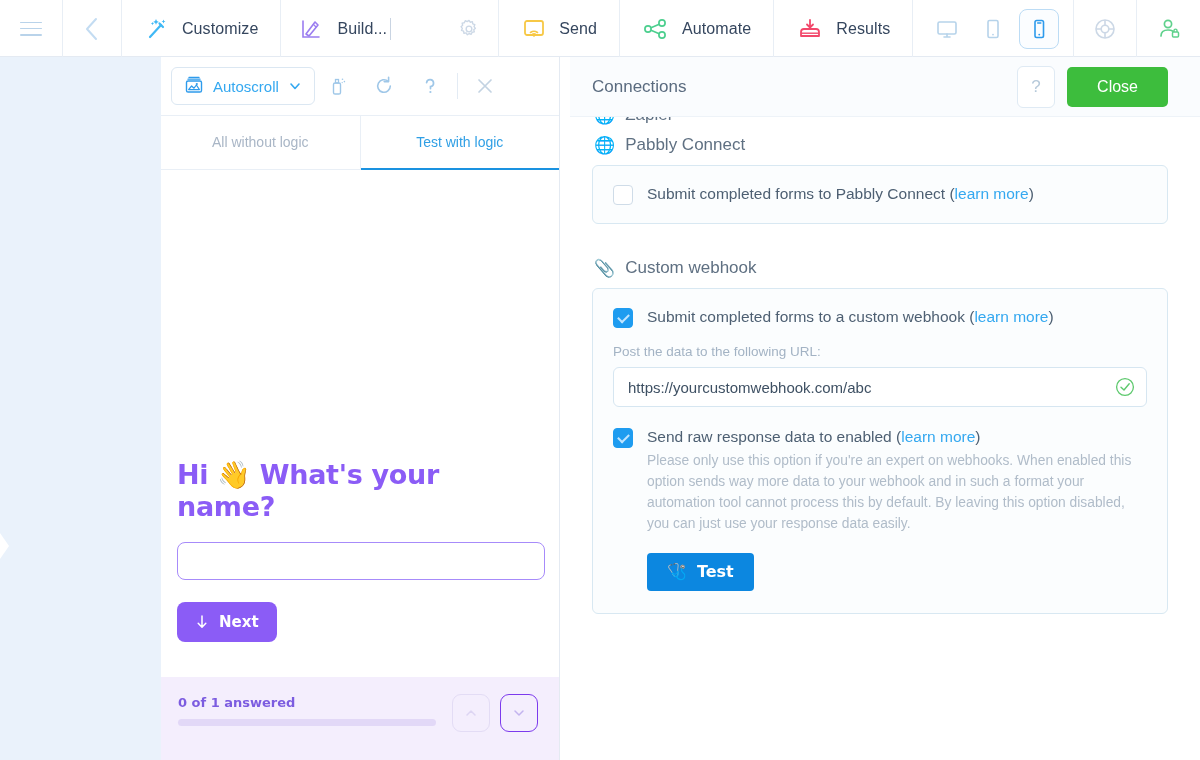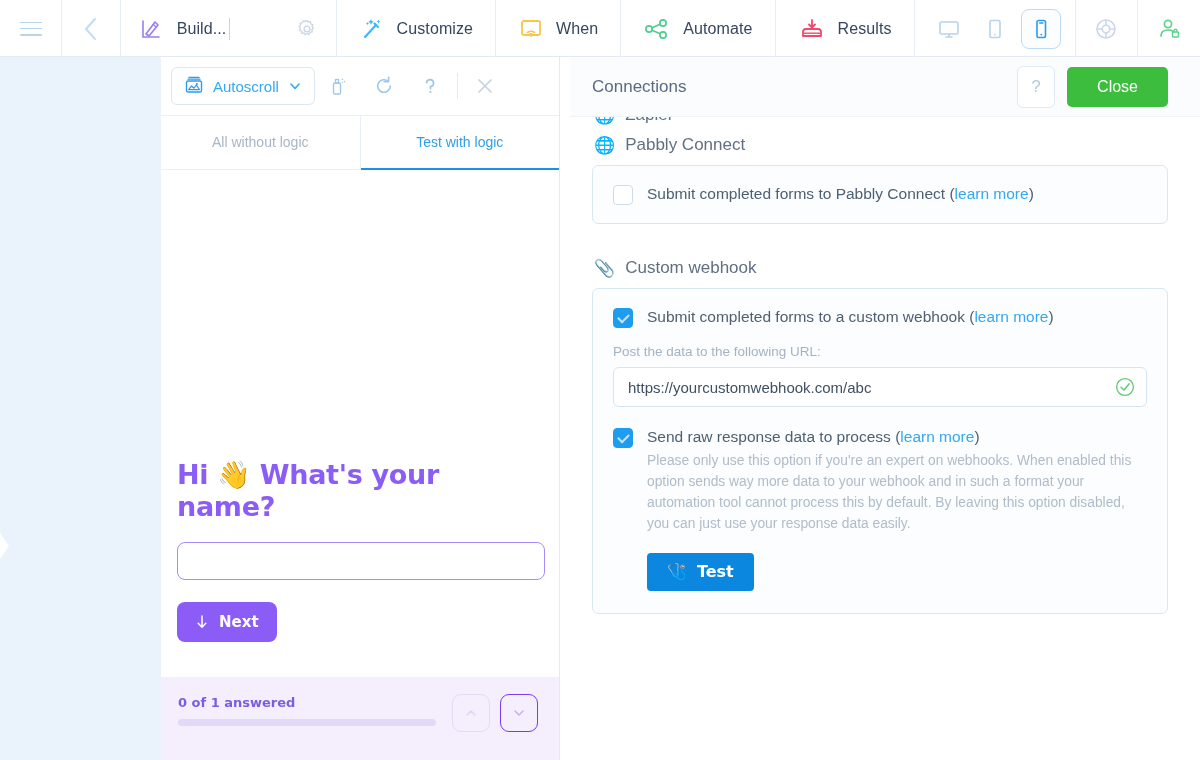--- a/index.html
+++ b/index.html
@@ -264,63 +264,63 @@
   </div>
 
   <div class="tb-cell tb-back">
     <span class="icon">
       <svg width="18" height="26" viewBox="0 0 18 26">
           <polyline points="13,3 4,13 13,23" fill="none" stroke="#c3dcf2" stroke-width="2" stroke-linecap="round" stroke-linejoin="round"></polyline>
         </svg>
     </span>
   </div>
 
-  <div class="tb-cell tb-build">
-    <span class="icon">
-      <svg width="24" height="24" viewBox="0 0 24 24">
-        <path d="M4 4 L4 20 L20 20" fill="none" stroke="#9b7df0" stroke-width="1.6" stroke-linecap="round"></path>
-        <path d="M7 17 L16 5 L19 8 L10 19 Z" fill="none" stroke="#9b7df0" stroke-width="1.6" stroke-linejoin="round"></path>
-        <path d="M14 7 L17 10" fill="none" stroke="#9b7df0" stroke-width="1.3"></path>
-      </svg>
-    </span>
-    <span class="build-name-wrap">
-      <span class="tb-label strong">Build...</span>
-      <span class="build-caret"></span>
-    </span>
-    <span class="icon" style="margin-left:auto">
-      <svg width="22" height="22" viewBox="0 0 24 24">
-        <circle cx="12" cy="12" r="3.1" fill="none" stroke="#ccd8e6" stroke-width="1.5"></circle>
-        <path d="M12 2.6 13.3 4.6 15.7 4.0 16.1 6.4 18.4 7.2 17.5 9.4 19 11.3 17.2 12.9 17.8 15.2 15.4 15.6 14.4 17.8 12.2 16.9 10.2 18.3 8.9 16.3 6.5 16.8 6.1 14.4 3.8 13.6 4.7 11.4 3.3 9.5 5.1 7.9 4.5 5.6 6.9 5.2 7.9 3.0 10.1 3.9Z" fill="none" stroke="#ccd8e6" stroke-width="1.5" stroke-linejoin="round"></path>
-      </svg>
-    </span>
-  </div>
-
   <div class="tb-cell tb-tab">
     <span class="icon">
       <svg width="26" height="26" viewBox="0 0 26 26">
         <path d="M6 21 L17 9" stroke="#3fb8f5" stroke-width="2.2" stroke-linecap="round" fill="none"></path>
         <path d="M15.5 7.5 L19 11" stroke="#3fb8f5" stroke-width="2.2" stroke-linecap="round" fill="none"></path>
         <path d="M12 3 l.9 2 2 .9 -2 .9 -.9 2 -.9-2 -2-.9 2-.9z" fill="#3fb8f5"></path>
         <path d="M19.5 3.5 l.6 1.4 1.4.6 -1.4.6 -.6 1.4 -.6-1.4 -1.4-.6 1.4-.6z" fill="#3fb8f5"></path>
         <path d="M8.5 6 l.5 1.1 1.1.5 -1.1.5 -.5 1.1 -.5-1.1 -1.1-.5 1.1-.5z" fill="#3fb8f5"></path>
       </svg>
     </span>
     <span class="tb-label strong">Customize</span>
   </div>
 
+  <div class="tb-cell tb-build">
+    <span class="icon">
+      <svg width="24" height="24" viewBox="0 0 24 24">
+        <path d="M4 4 L4 20 L20 20" fill="none" stroke="#9b7df0" stroke-width="1.6" stroke-linecap="round"></path>
+        <path d="M7 17 L16 5 L19 8 L10 19 Z" fill="none" stroke="#9b7df0" stroke-width="1.6" stroke-linejoin="round"></path>
+        <path d="M14 7 L17 10" fill="none" stroke="#9b7df0" stroke-width="1.3"></path>
+      </svg>
+    </span>
+    <span class="build-name-wrap">
+      <span class="tb-label strong">Build...</span>
+      <span class="build-caret"></span>
+    </span>
+    <span class="icon" style="margin-left:auto">
+      <svg width="22" height="22" viewBox="0 0 24 24">
+        <circle cx="12" cy="12" r="3.1" fill="none" stroke="#ccd8e6" stroke-width="1.5"></circle>
+        <path d="M12 2.6 13.3 4.6 15.7 4.0 16.1 6.4 18.4 7.2 17.5 9.4 19 11.3 17.2 12.9 17.8 15.2 15.4 15.6 14.4 17.8 12.2 16.9 10.2 18.3 8.9 16.3 6.5 16.8 6.1 14.4 3.8 13.6 4.7 11.4 3.3 9.5 5.1 7.9 4.5 5.6 6.9 5.2 7.9 3.0 10.1 3.9Z" fill="none" stroke="#ccd8e6" stroke-width="1.5" stroke-linejoin="round"></path>
+      </svg>
+    </span>
+  </div>
+
   <div class="tb-cell tb-tab">
     <span class="icon">
       <svg width="26" height="26" viewBox="0 0 26 26">
         <rect x="4" y="5" width="18" height="14" rx="2" fill="none" stroke="#f7c846" stroke-width="1.8"></rect>
         <path d="M9.5 16.5 a6 6 0 0 1 7 0" fill="none" stroke="#f7c846" stroke-width="1.6" stroke-linecap="round"></path>
         <path d="M11.5 18.2 a3 3 0 0 1 3 0" fill="none" stroke="#f7c846" stroke-width="1.6" stroke-linecap="round"></path>
         <circle cx="13" cy="19.6" r="1.2" fill="#f7c846"></circle>
       </svg>
     </span>
-    <span class="tb-label strong">When</span>
+    <span class="tb-label strong">Send</span>
   </div>
 
   <div class="tb-cell tb-tab">
     <span class="icon">
       <svg width="28" height="26" viewBox="0 0 28 26">
         <circle cx="6" cy="13" r="3.1" fill="none" stroke="#4ccf8e" stroke-width="1.7"></circle>
         <circle cx="20" cy="7" r="3.1" fill="none" stroke="#4ccf8e" stroke-width="1.7"></circle>
         <circle cx="20" cy="19" r="3.1" fill="none" stroke="#4ccf8e" stroke-width="1.7"></circle>
         <path d="M9 11.8 L17.2 8.2 M9 14.2 L17.2 17.8" stroke="#4ccf8e" stroke-width="1.6" fill="none"></path>
       </svg>
@@ -535,21 +535,21 @@
           <svg width="20" height="20" viewBox="0 0 20 20">
             <circle cx="10" cy="10" r="8.4" fill="none" stroke="#5ec96e" stroke-width="1.3"></circle>
             <polyline points="6,10.2 9,13 14.2,6.8" fill="none" stroke="#5ec96e" stroke-width="1.4" stroke-linecap="round" stroke-linejoin="round"></polyline>
           </svg>
         </span>
       </div>
 
       <div class="raw-block">
         <div class="cbrow">
           <span class="cbox on"></span>
-          <span class="cblabel"><span>Send raw response data to process (</span><a class="lnk">learn more</a><span>)</span></span>
+          <span class="cblabel"><span>Send raw response data to enabled (</span><a class="lnk">learn more</a><span>)</span></span>
         </div>
         <div class="helptext">Please only use this option if you're an expert on webhooks. When enabled this option sends way more data to your webhook and in such a format your automation tool cannot process this by default. By leaving this option disabled, you can just use your response data easily.</div>
         <button class="testbtn">
           <span>🩺</span>
           <span>Test</span>
         </button>
       </div>
     </div>
   </div>
 

